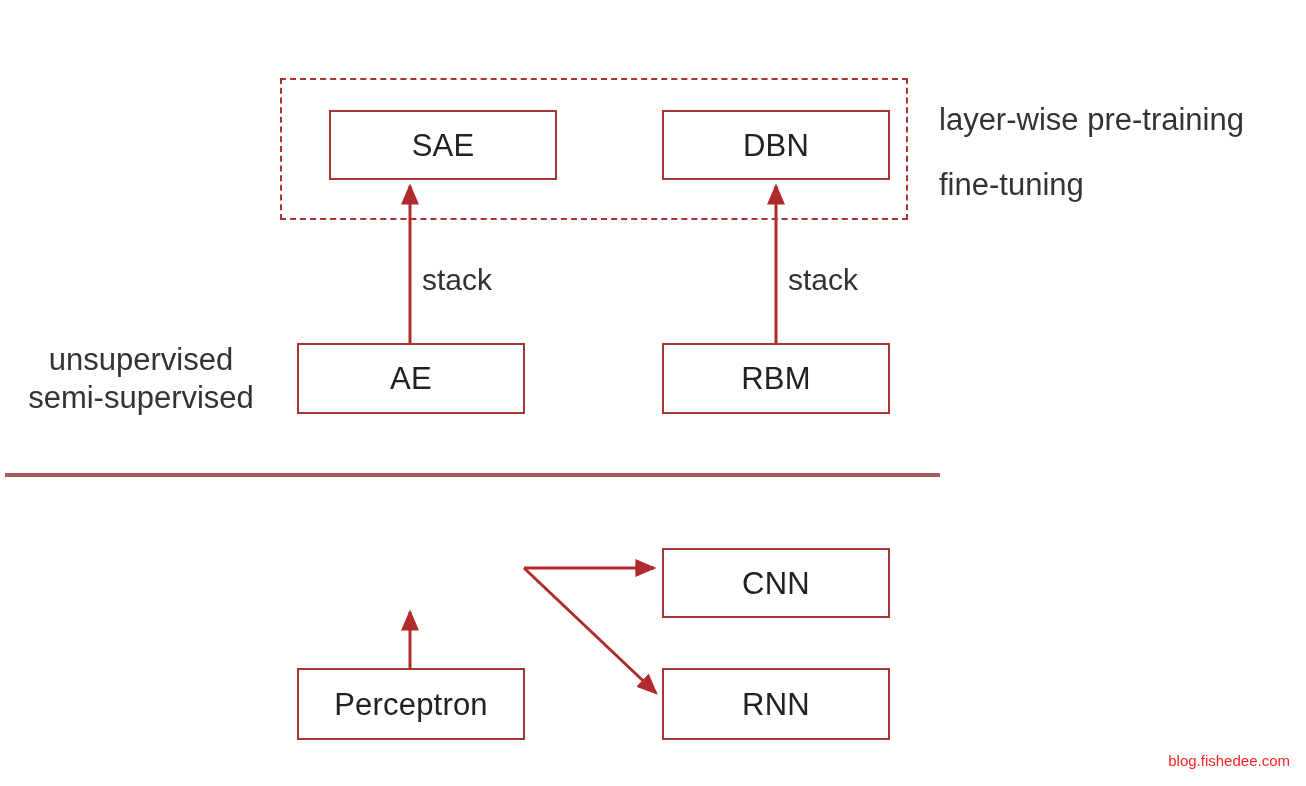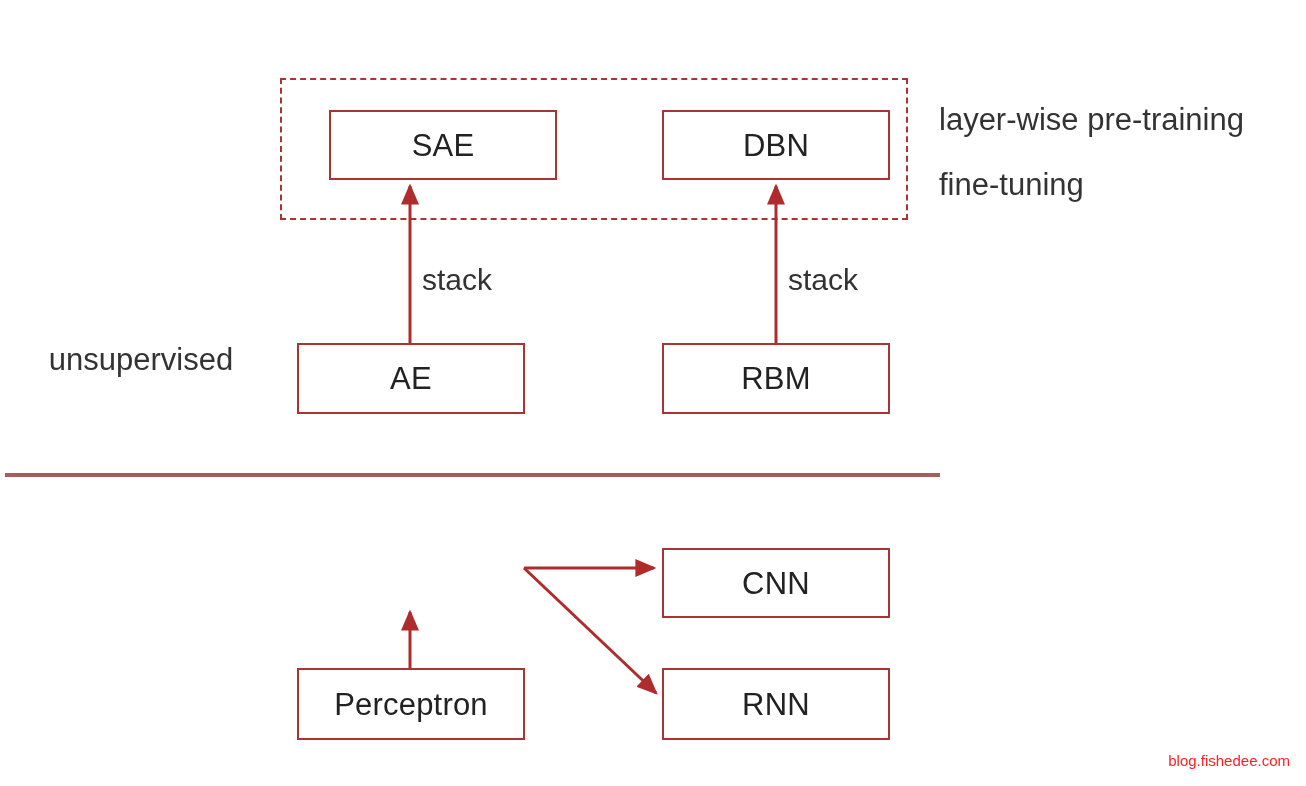--- a/index.html
+++ b/index.html
@@ -123,20 +123,21 @@
   <div class="node-box" style="left:297px; top:343px; width:228px; height:71px;">
     <span>AE</span>
   </div>
 
   <div class="node-box" style="left:662px; top:343px; width:228px; height:71px;">
     <span>RBM</span>
   </div>
 
   <div class="plain-label multiline" style="left:18px; top:341px; width:246px;">unsupervised</div>
 
+  <div class="plain-label multiline" style="left:18px; top:379px; width:246px;">semi-supervised</div>
 
   <div class="divider" style="left:5px; top:473px; width:935px; height:4px;"></div>
 
 
 
   <div class="node-box" style="left:662px; top:548px; width:228px; height:70px;">
     <span>CNN</span>
   </div>
 
   <div class="node-box" style="left:297px; top:668px; width:228px; height:72px;">

